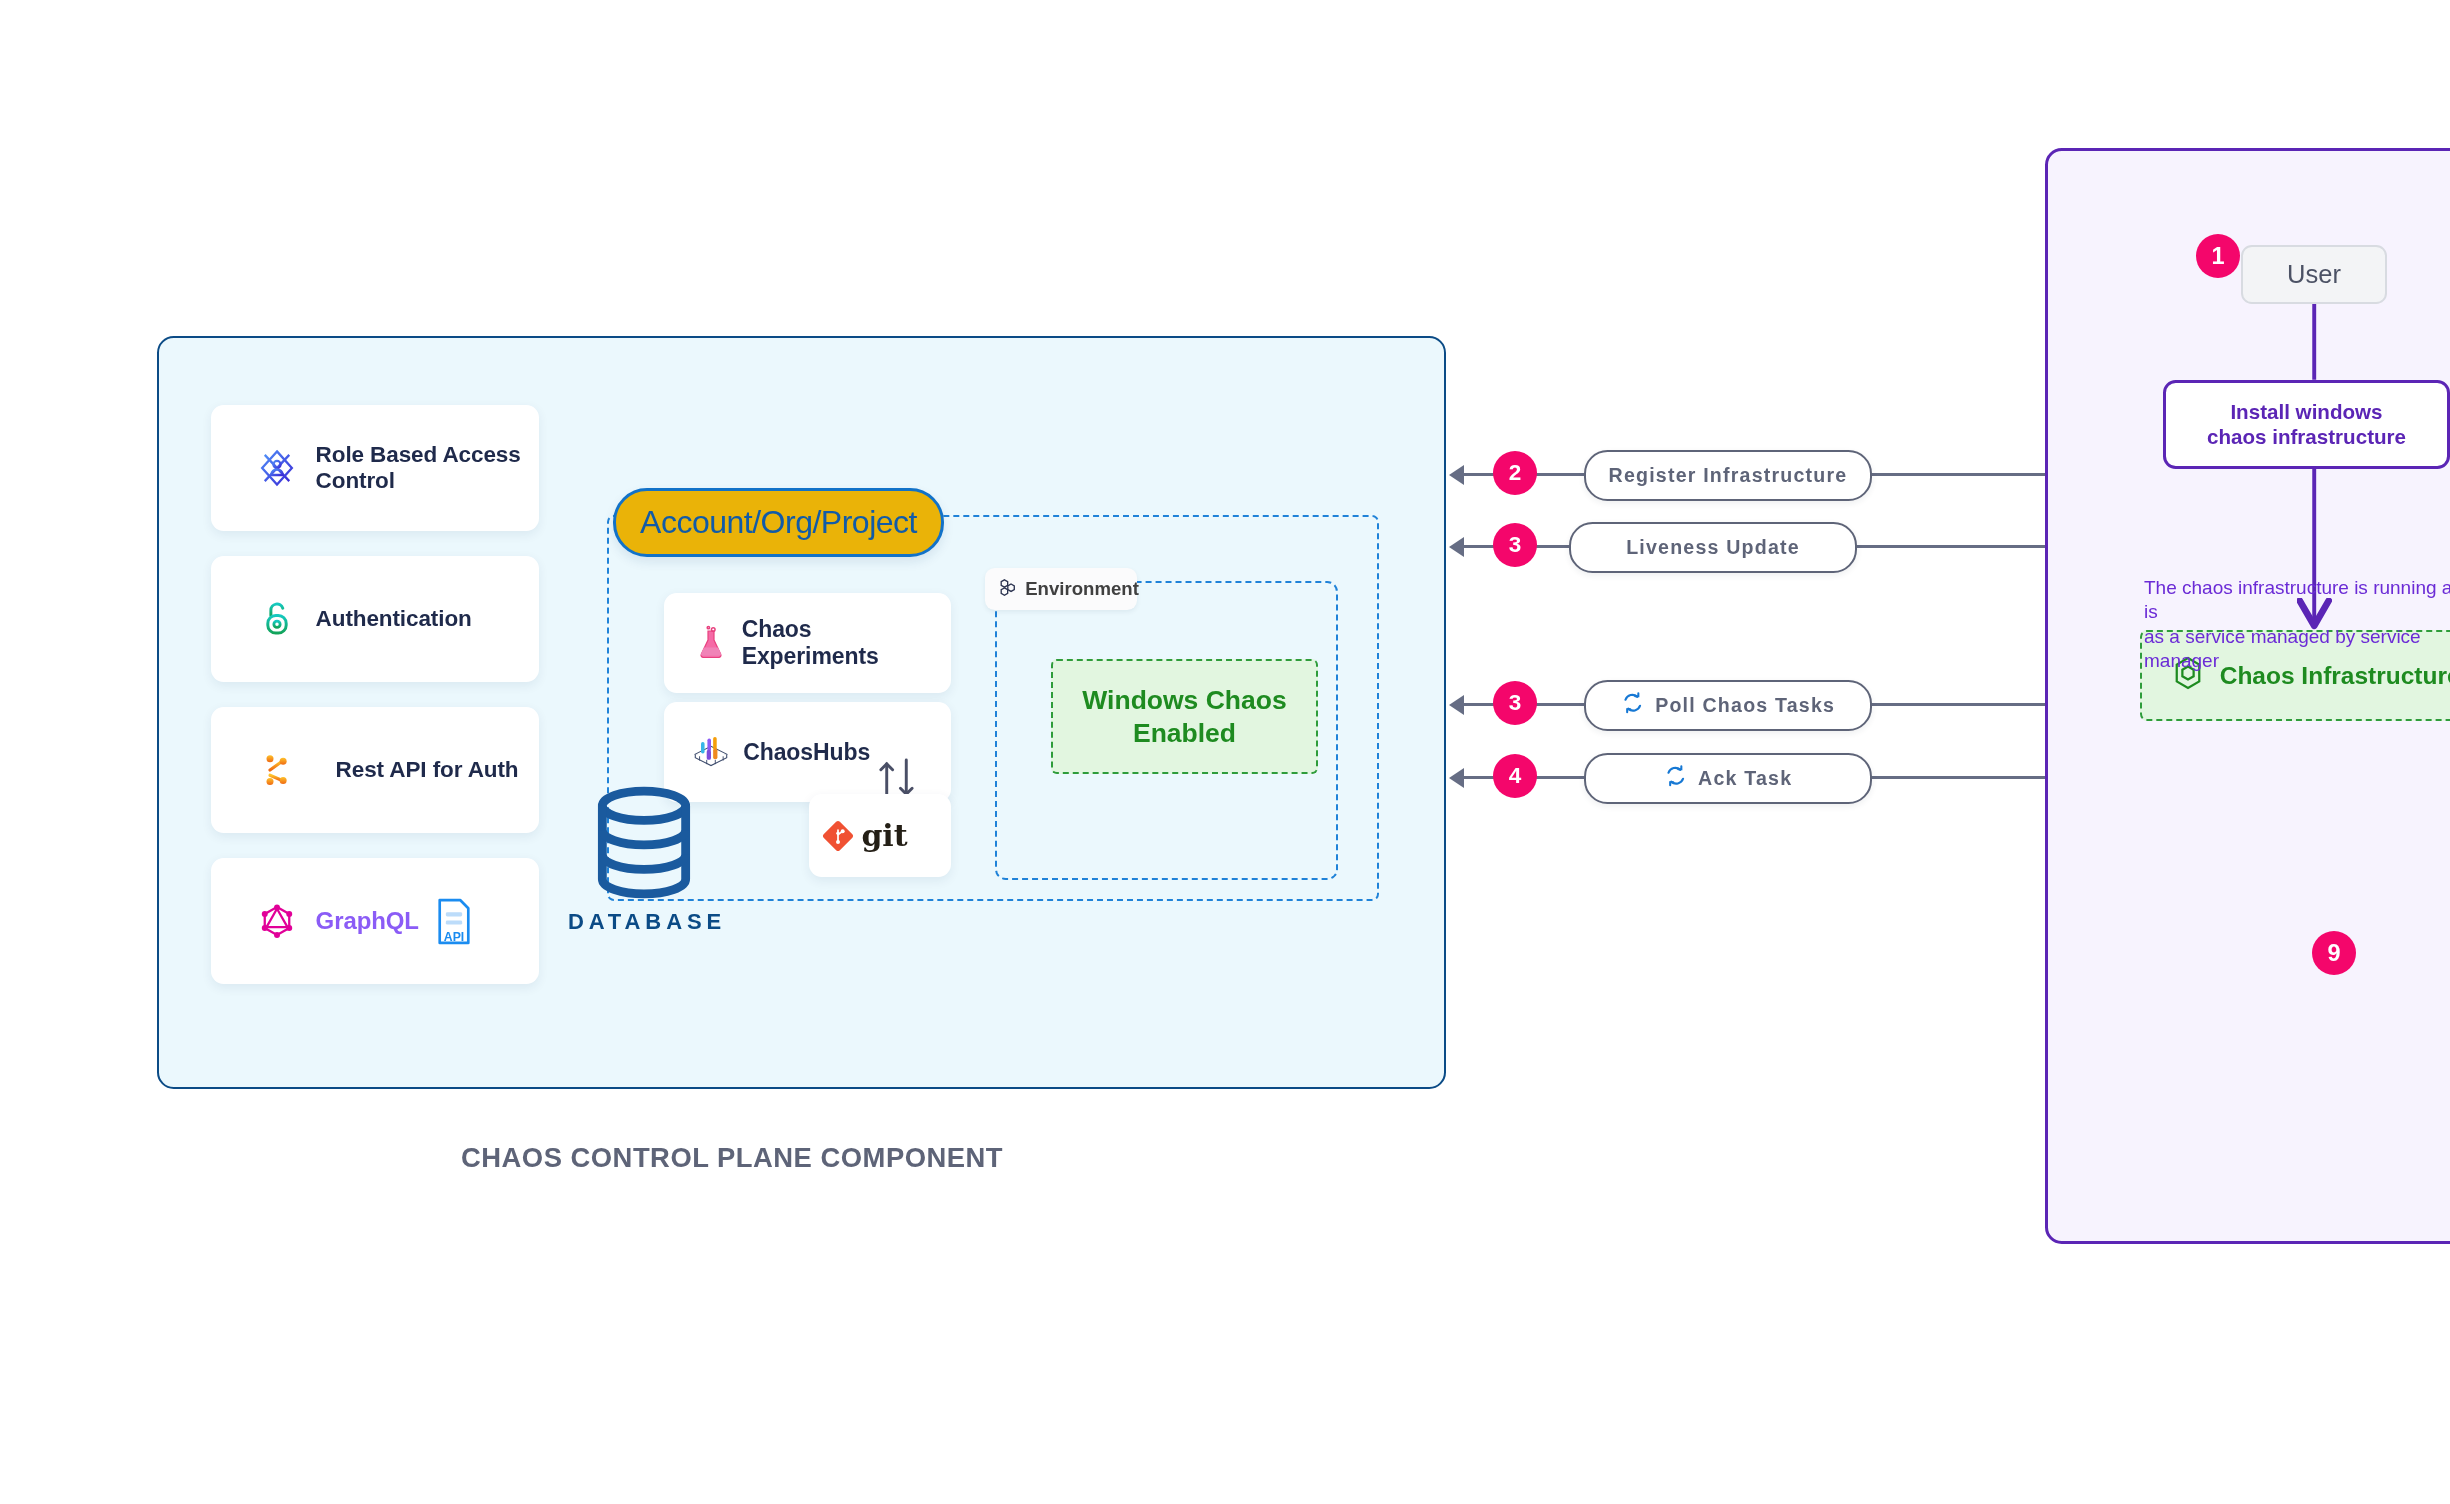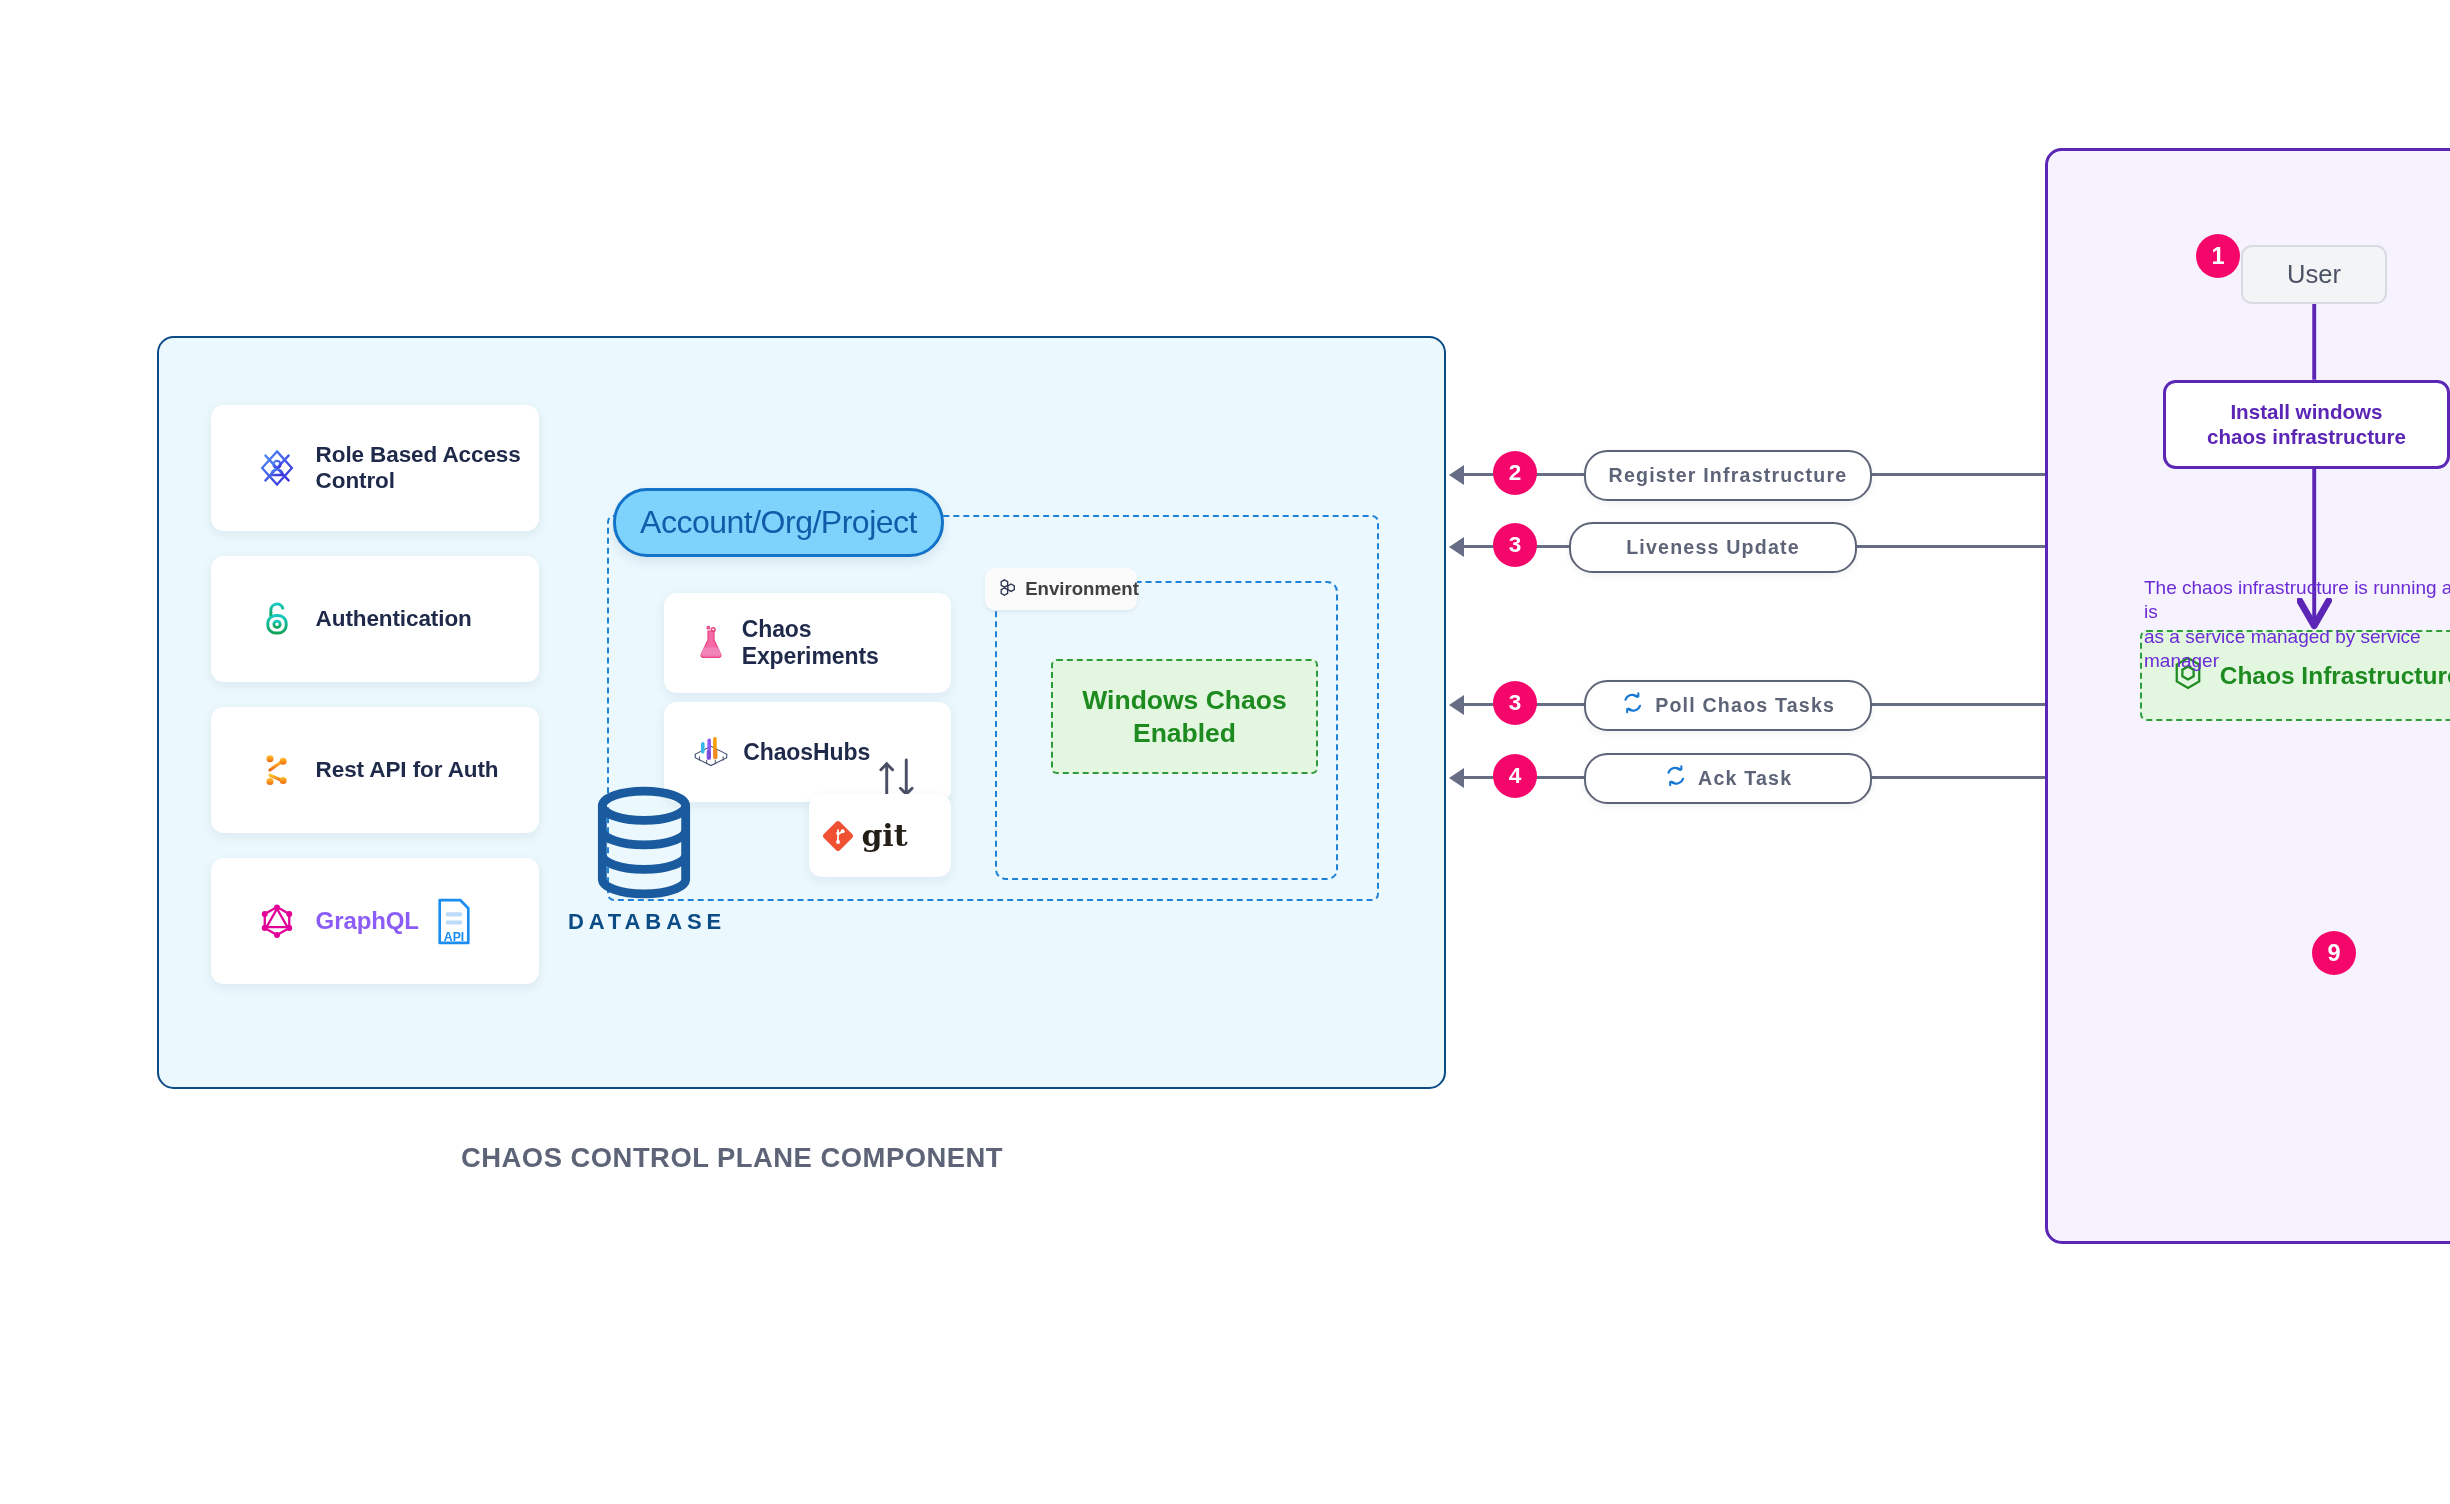--- a/index.html
+++ b/index.html
@@ -15,32 +15,32 @@
   .cp-card{
     position:absolute;background:#ffffff;border-radius:12.7px;
     box-shadow:0 3.9px 10.8px rgba(16,40,80,.07);
     display:flex;align-items:center;
   }
   .cp-card .lbl{color:#1f2a4b;font-weight:bold;letter-spacing:-0.1px;}
 
   
   #card-rbac{left:211px;top:405px;width:328px;height:126px;}
   #card-auth{left:211px;top:556px;width:328px;height:126px;}
-  #card-rest{left:211px;top:707px;width:328px;height:126px;}
+  #card-rest{left:211px;top:707px;width:328px;height:126px;gap:20px;}
   #card-gql {left:211px;top:858px;width:328px;height:126px;}
   .cp-card .ico{flex:0 0 auto;margin-left:45px;margin-right:17.6px;display:flex;align-items:center;justify-content:center;}
 
   
   #acct-group{
     left:607px;top:515px;width:772px;height:386px;
     border:2.5px dashed #1f82d8;border-radius:6.9px;background:transparent;
   }
   #acct-pill{
     left:613px;top:488px;width:331px;height:69px;
-    background:#7dd3fc;border:3.4px solid #1272c8;border-radius:34px;
+    background:#eab308;border:3.4px solid #1272c8;border-radius:34px;
     display:flex;align-items:center;justify-content:center;
     color:#115ba8;font-size:32px;letter-spacing:-0.5px;
     box-shadow:0 4.9px 10.8px rgba(16,60,110,.10);
   }
   #card-chaosexp{left:664px;top:593px;width:287px;height:100px;}
   #card-chaoshub{left:664px;top:702px;width:287px;height:100px;}
   #card-git{left:809px;top:794px;width:142px;height:83px;}
   #card-git .lbl{font-size:30px;color:#241f16;font-family:"DejaVu Serif",serif;}
 
   #swap-arrows{left:867px;top:757px;width:59px;height:44px;}

